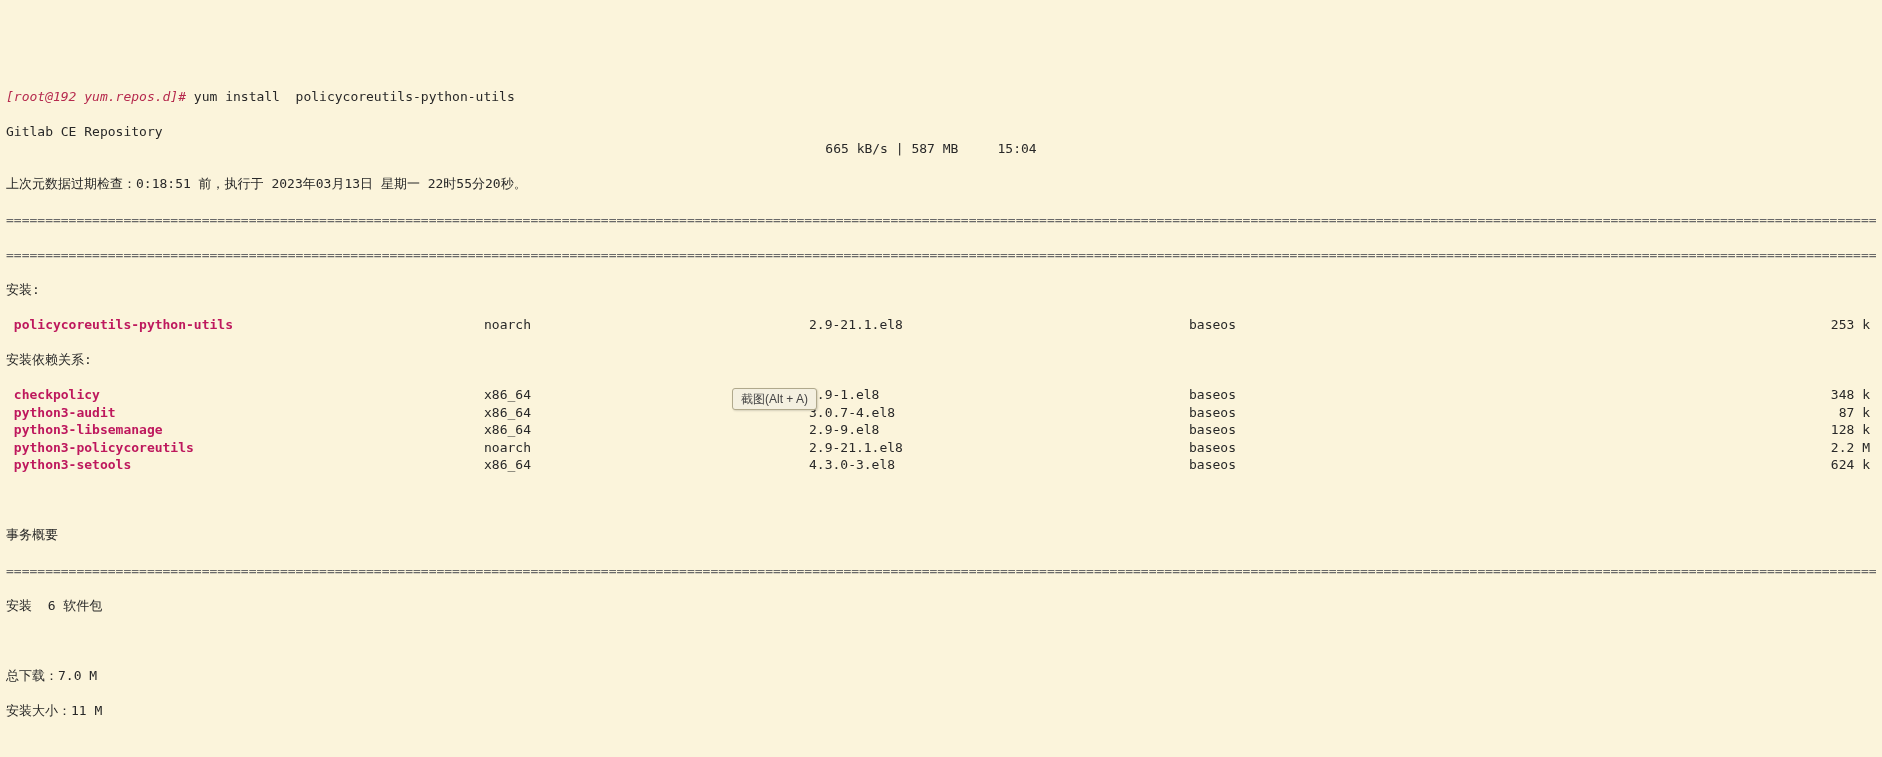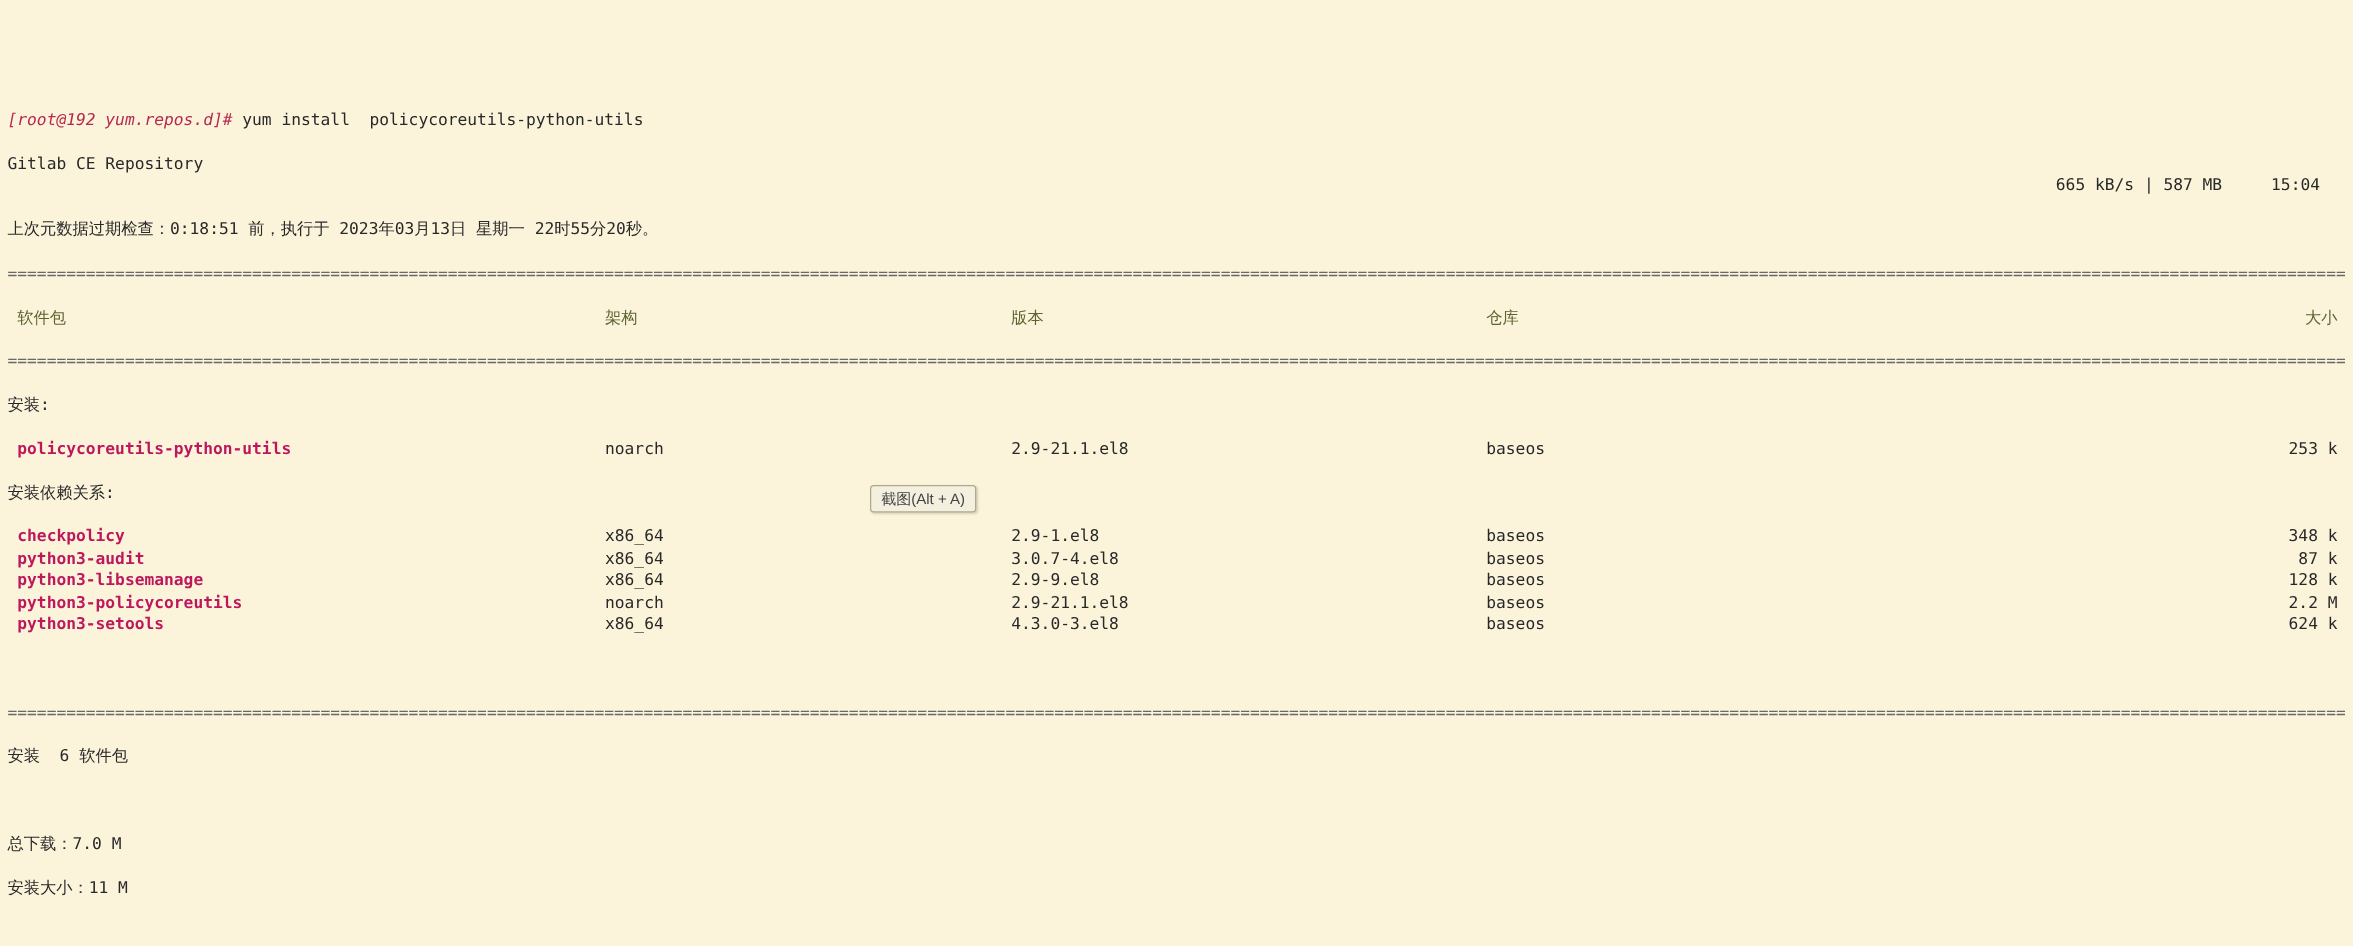--- a/index.html
+++ b/index.html
@@ -10,39 +10,39 @@
 .row{display:flex;}
 .c-pkg{width:478px;}
 .c-arch{width:325px;}
 .c-ver{width:380px;}
 .c-repo{width:300px;}
 .c-size{flex:1;text-align:right;padding-right:6px;}
 .hdr{color:#5e6430;}
 .sep{color:#686868;overflow:hidden;max-width:100%;}
 .topstats{display:flex;flex-direction:column;}
 .topstats .l{flex:1;}
-.topstats .r{text-align:right;padding-right:20px;}
-.tooltip{position:absolute;top:370px;left:696px;background:#f4f0e0;border:1px solid #b0a98c;border-radius:3px;padding:2px 8px;font-family:sans-serif;font-size:12px;color:#444;box-shadow:1px 1px 2px rgba(0,0,0,0.15);}
+.topstats .r{text-align:center;padding-right:20px;}
+.tooltip{position:absolute;top:370px;left:732px;background:#f4f0e0;border:1px solid #b0a98c;border-radius:3px;padding:2px 8px;font-family:sans-serif;font-size:12px;color:#444;box-shadow:1px 1px 2px rgba(0,0,0,0.15);}
 </style>
 </head>
 <body>
 
 
 <div class="term">
 <div><span class="prompt-main">[root@192 yum.repos.d]# </span><span>yum install  policycoreutils-python-utils</span></div>
 <div class="topstats"><span class="l">Gitlab CE Repository</span><span class="r">665 kB/s | 587 MB     15:04</span></div>
 <div>上次元数据过期检查：0:18:51 前，执行于 2023年03月13日 星期一 22时55分20秒。</div>
 <div class="sep">==================================================================================================================================================================================================================================================</div>
-<div class="row hdr"><span class="c-pkg"> 软件包</span><span class="c-arch">架构</span><span class="c-ver">版本</span><span class="c-repo">仓库</span><span class="c-size">大小</span></div>
 <div class="sep">==================================================================================================================================================================================================================================================</div>
 <div>安装:</div>
 <div class="row"><span class="c-pkg pkg"> policycoreutils-python-utils</span><span class="c-arch">noarch</span><span class="c-ver">2.9-21.1.el8</span><span class="c-repo">baseos</span><span class="c-size">253 k</span></div>
 <div>安装依赖关系:</div>
 <div id="deps-container"><div class="row"><span class="c-pkg pkg"> checkpolicy</span><span class="c-arch">x86_64</span><span class="c-ver">2.9-1.el8</span><span class="c-repo">baseos</span><span class="c-size">348 k</span></div><div class="row"><span class="c-pkg pkg"> python3-audit</span><span class="c-arch">x86_64</span><span class="c-ver">3.0.7-4.el8</span><span class="c-repo">baseos</span><span class="c-size">87 k</span></div><div class="row"><span class="c-pkg pkg"> python3-libsemanage</span><span class="c-arch">x86_64</span><span class="c-ver">2.9-9.el8</span><span class="c-repo">baseos</span><span class="c-size">128 k</span></div><div class="row"><span class="c-pkg pkg"> python3-policycoreutils</span><span class="c-arch">noarch</span><span class="c-ver">2.9-21.1.el8</span><span class="c-repo">baseos</span><span class="c-size">2.2 M</span></div><div class="row"><span class="c-pkg pkg"> python3-setools</span><span class="c-arch">x86_64</span><span class="c-ver">4.3.0-3.el8</span><span class="c-repo">baseos</span><span class="c-size">624 k</span></div></div>
 <div> </div>
+<div>事务概要</div>
 <div class="sep">==================================================================================================================================================================================================================================================</div>
 <div>安装  6 软件包</div>
 <div> </div>
 <div>总下载：7.0 M</div>
 <div>安装大小：11 M</div>
 
 
 
 
 

